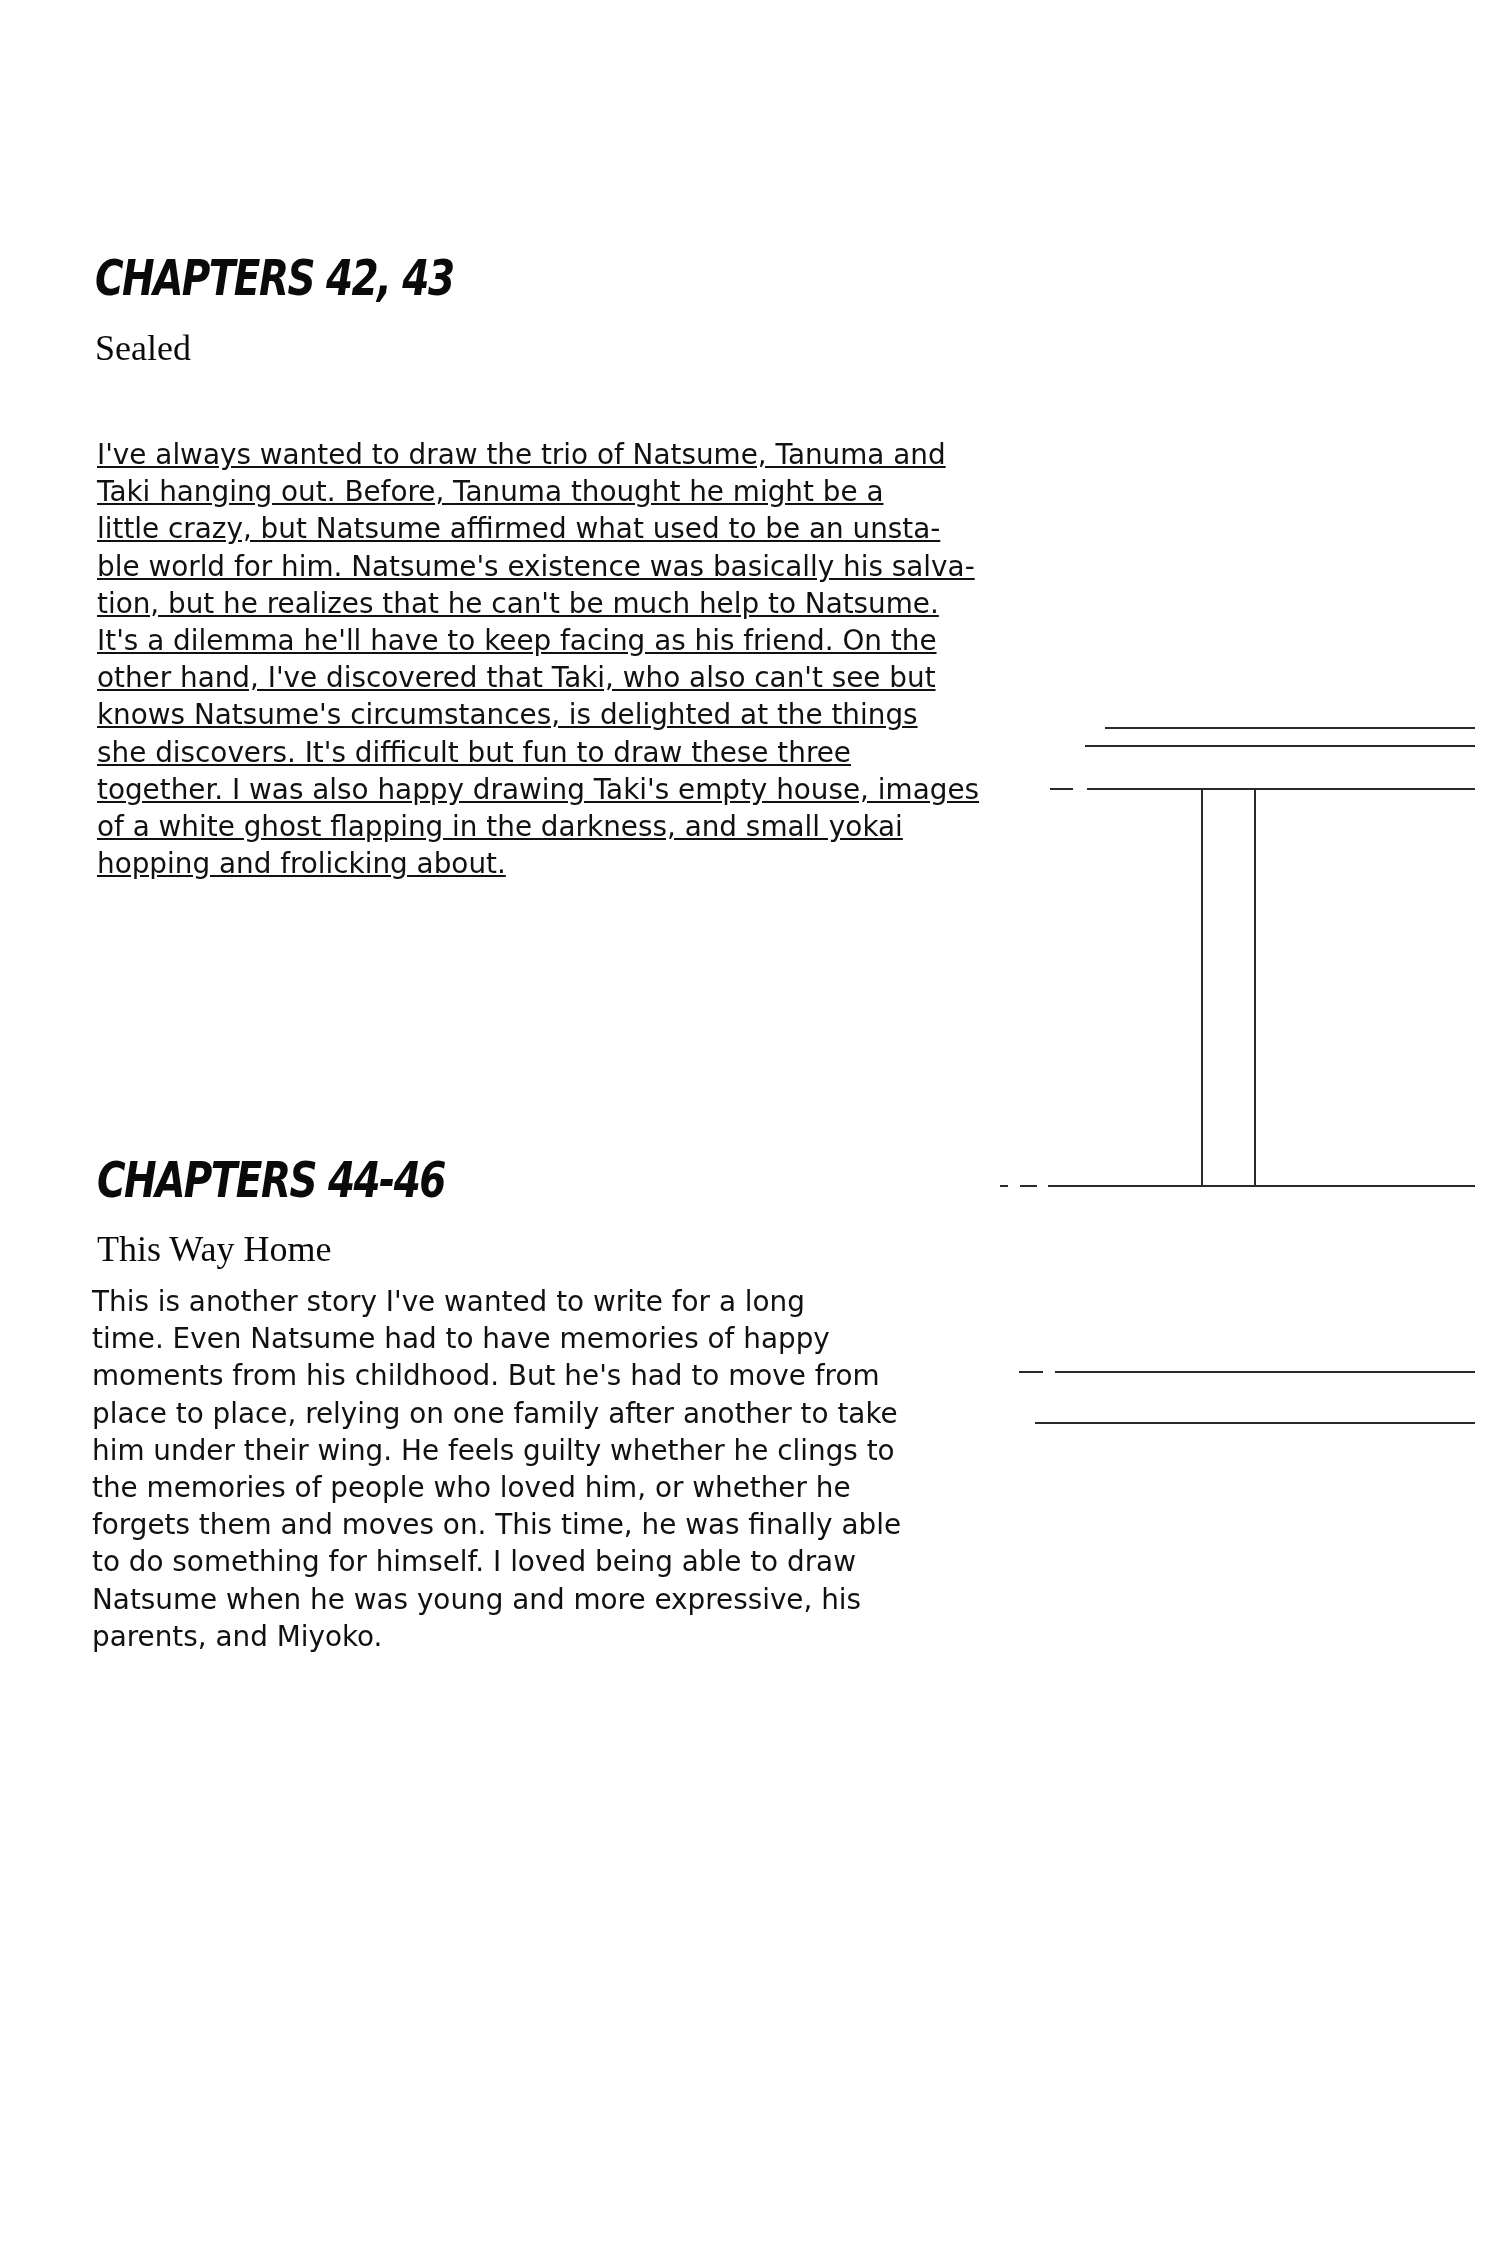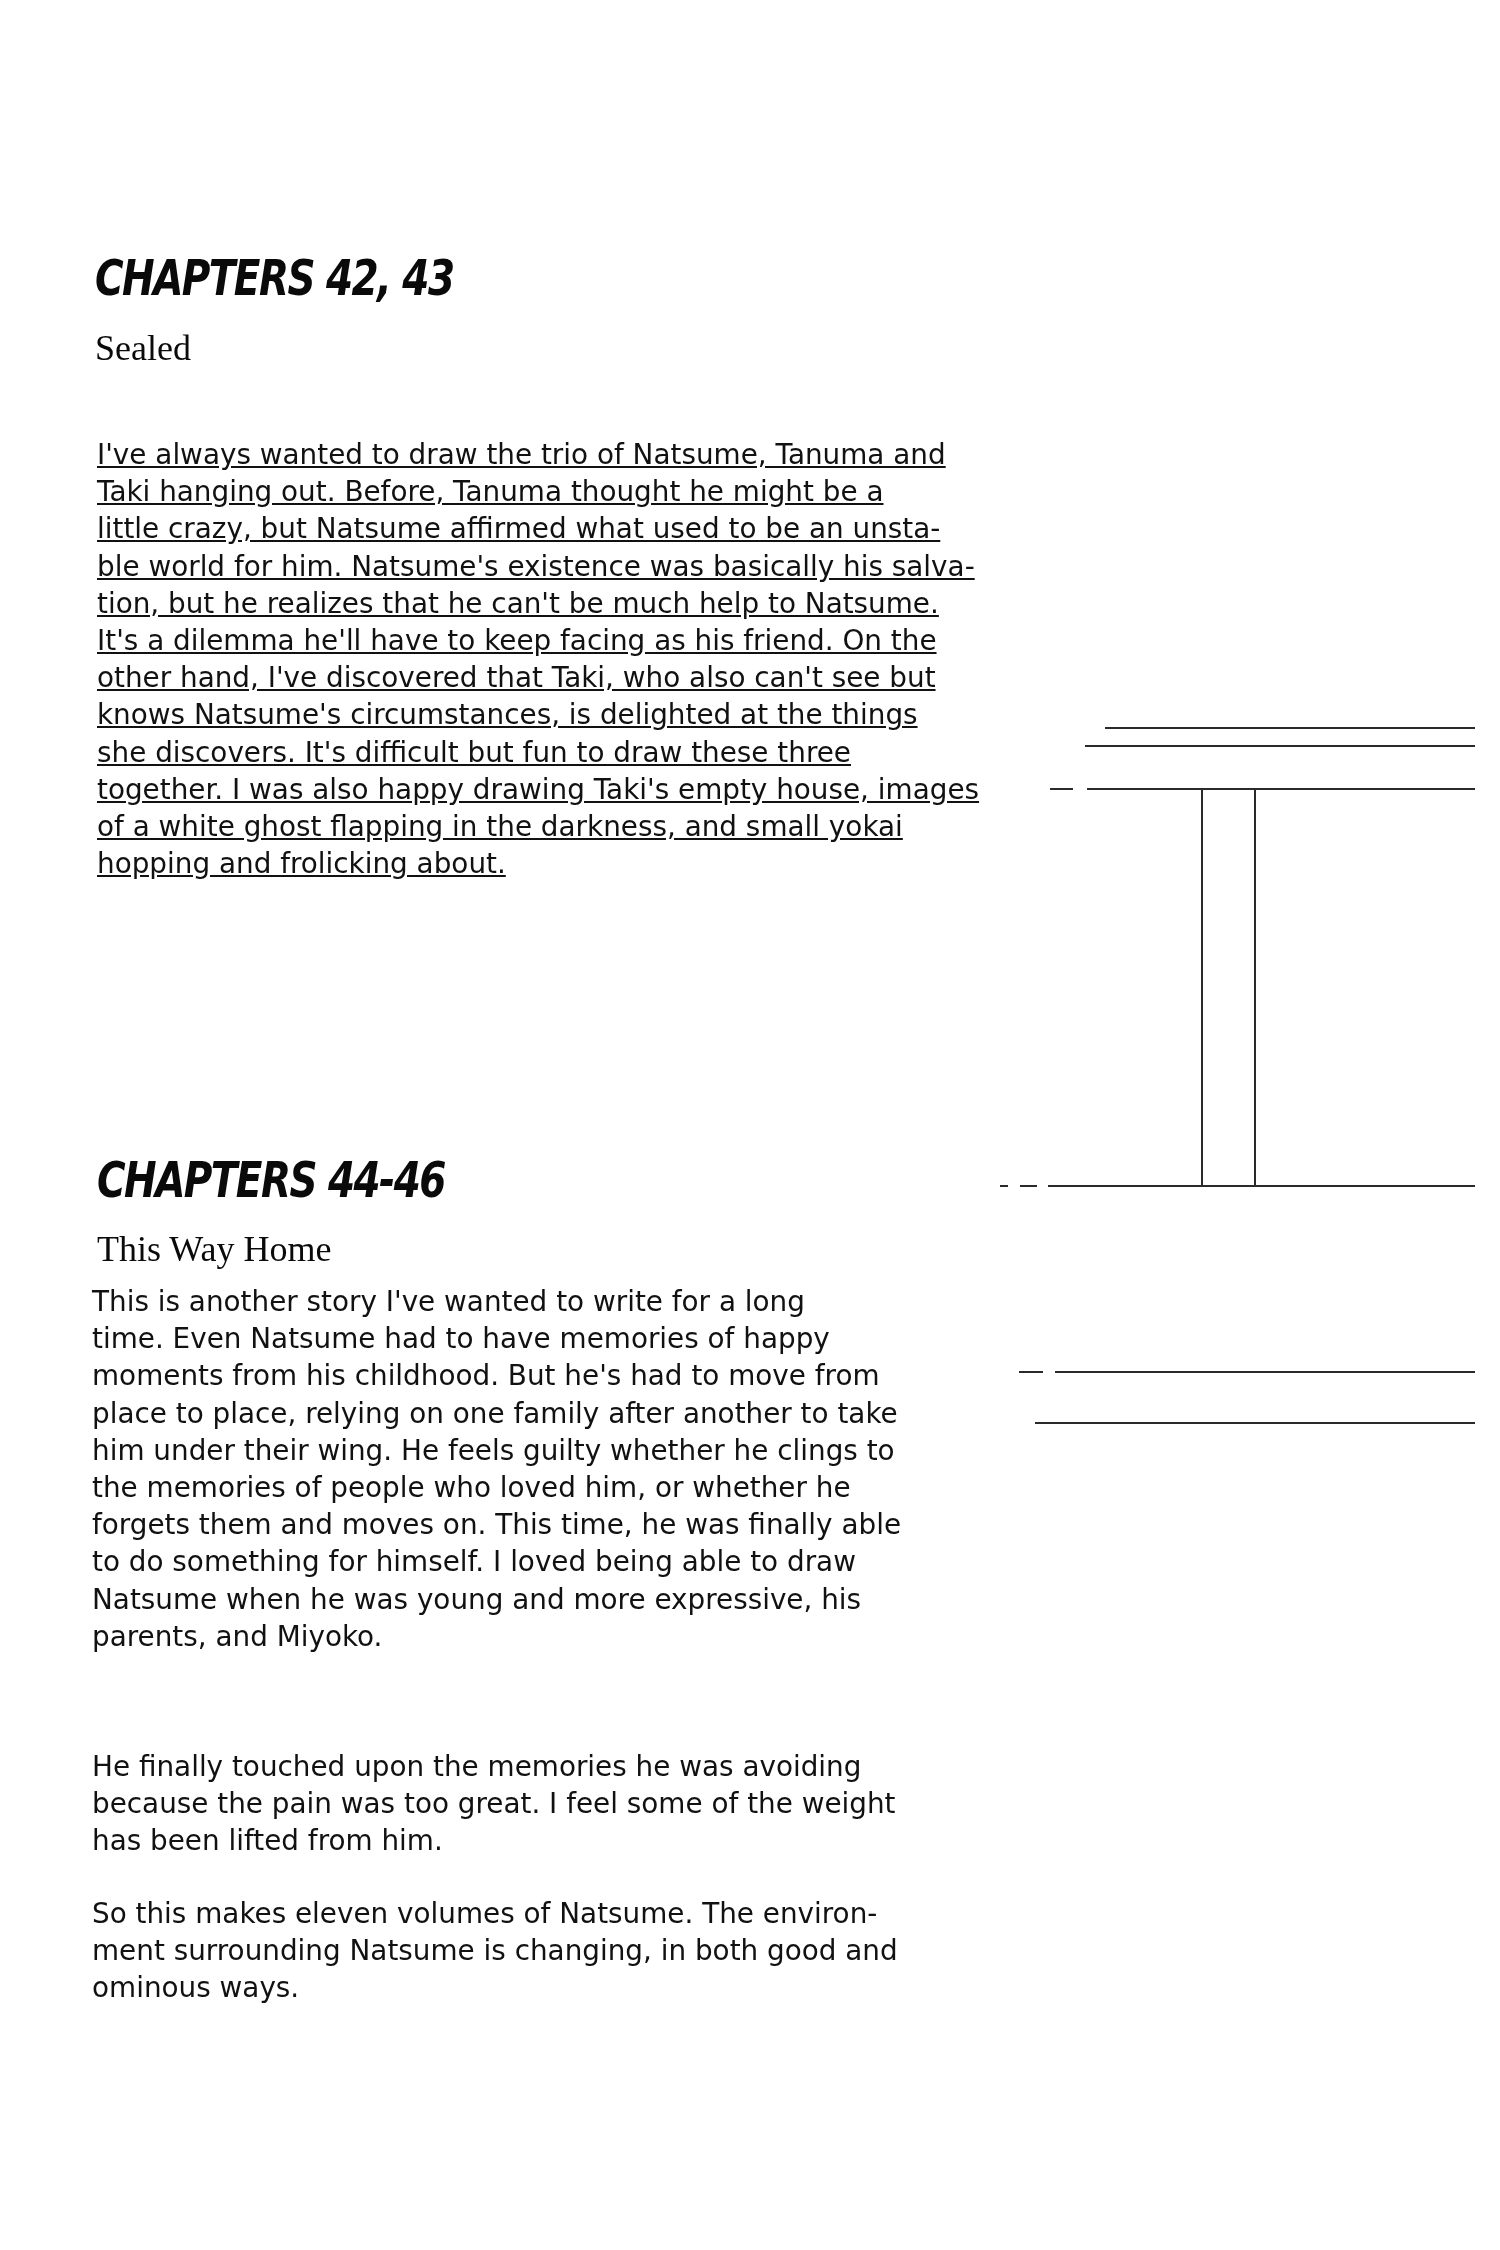--- a/index.html
+++ b/index.html
@@ -95,31 +95,21 @@
     <span class="body-line">moments from his childhood. But he's had to move from</span>
     <span class="body-line">place to place, relying on one family after another to take</span>
     <span class="body-line">him under their wing. He feels guilty whether he clings to</span>
     <span class="body-line">the memories of people who loved him, or whether he</span>
     <span class="body-line">forgets them and moves on. This time, he was finally able</span>
     <span class="body-line">to do something for himself. I loved being able to draw</span>
     <span class="body-line">Natsume when he was young and more expressive, his</span>
     <span class="body-line">parents, and Miyoko.</span>
   </div>
 
-  <div class="body-block" style="left:92px; top:1748px;">
-    <span class="body-line">He finally touched upon the memories he was avoiding</span>
-    <span class="body-line">because the pain was too great. I feel some of the weight</span>
-    <span class="body-line">has been lifted from him.</span>
-  </div>
 
-  <div class="body-block" style="left:92px; top:1895px;">
-    <span class="body-line">So this makes eleven volumes of Natsume. The environ-</span>
-    <span class="body-line">ment surrounding Natsume is changing, in both good and</span>
-    <span class="body-line">ominous ways.</span>
-  </div>
 
   <div>
     <div class="deco-line hline" style="left:1105px; top:727px; width:370px;"></div>
     <div class="deco-line hline" style="left:1085px; top:745px; width:390px;"></div>
 
     <div class="deco-line hline" style="left:1050px; top:788px; width:23px;"></div>
     <div class="deco-line hline" style="left:1087px; top:788px; width:388px;"></div>
 
     <div class="deco-line vline" style="left:1201px; top:789px; height:397px;"></div>
     <div class="deco-line vline" style="left:1254px; top:789px; height:397px;"></div>

